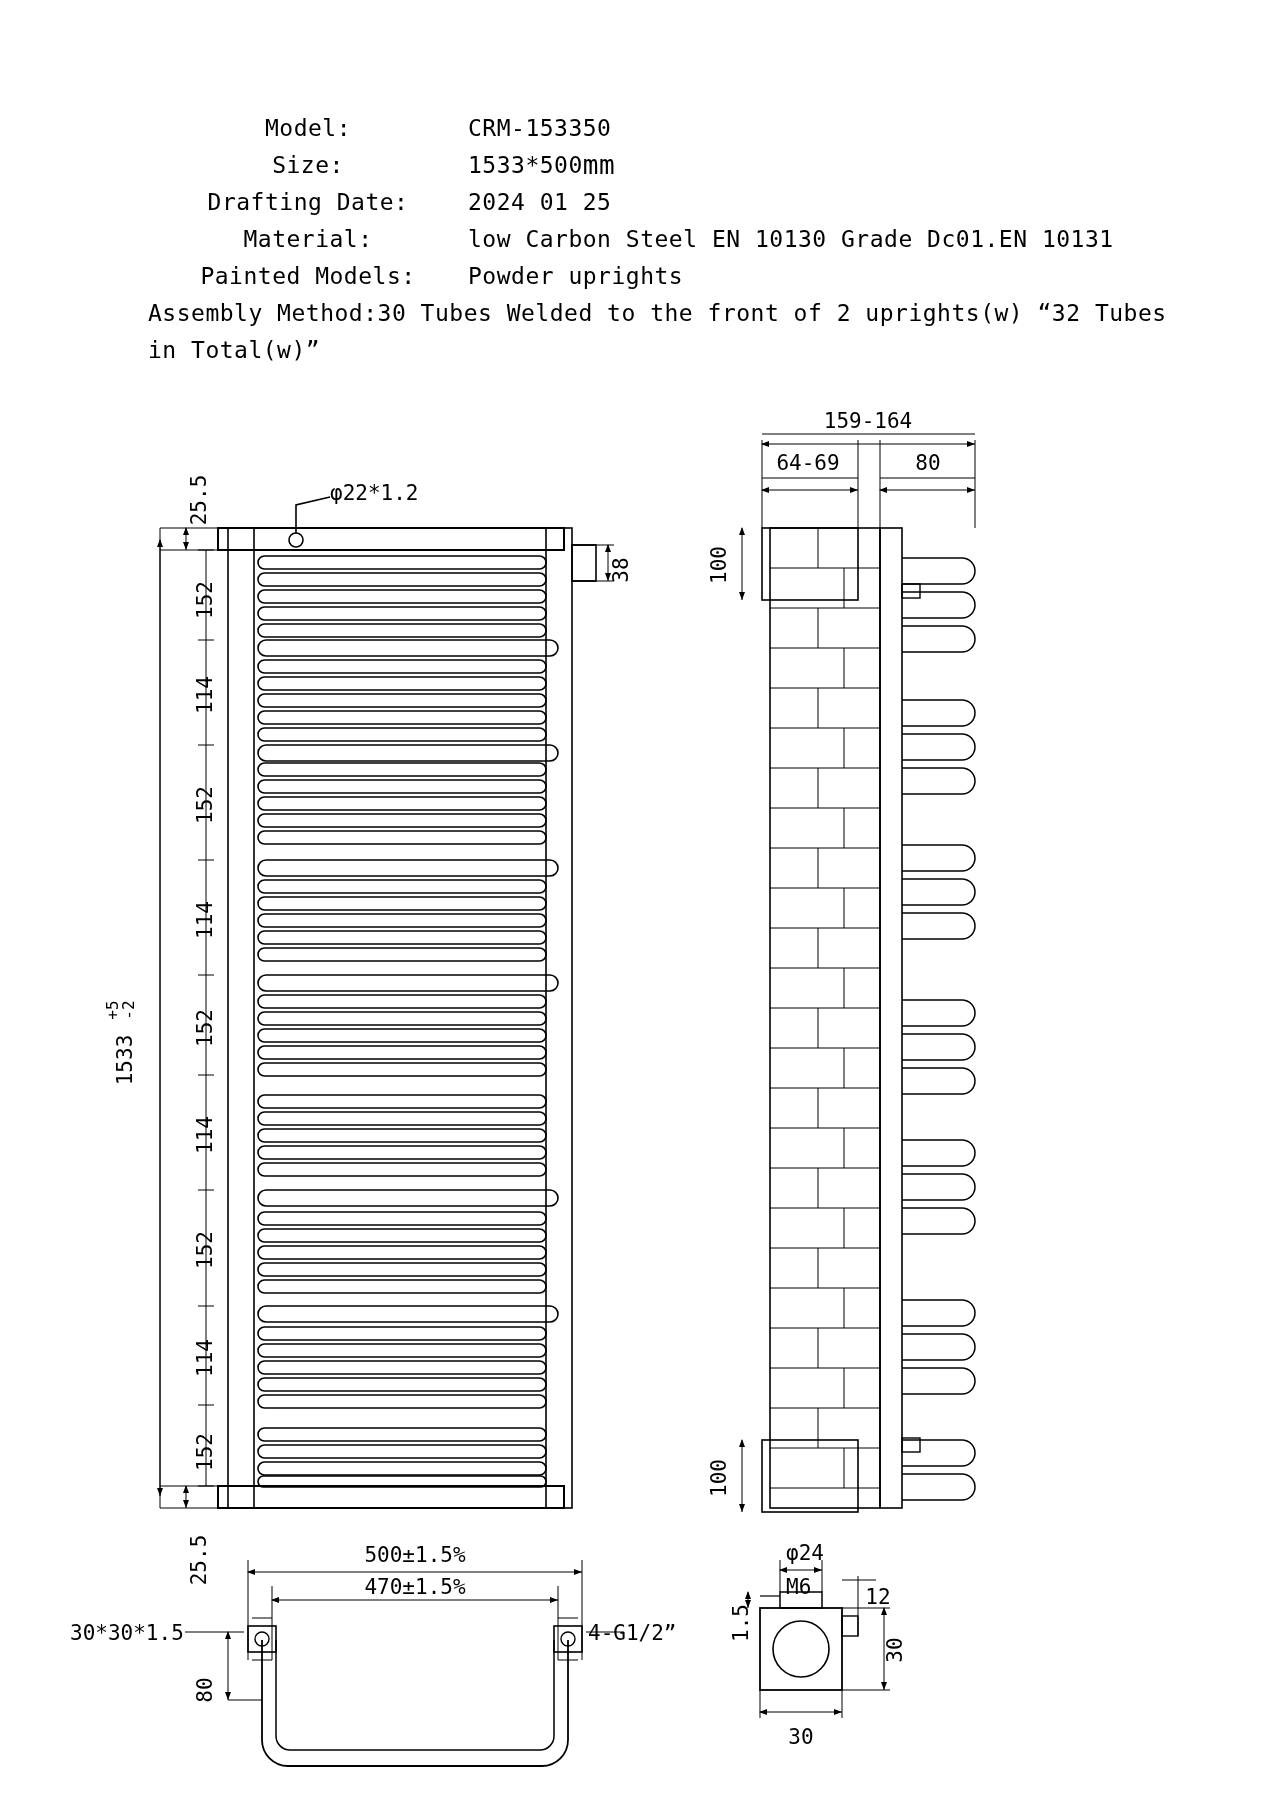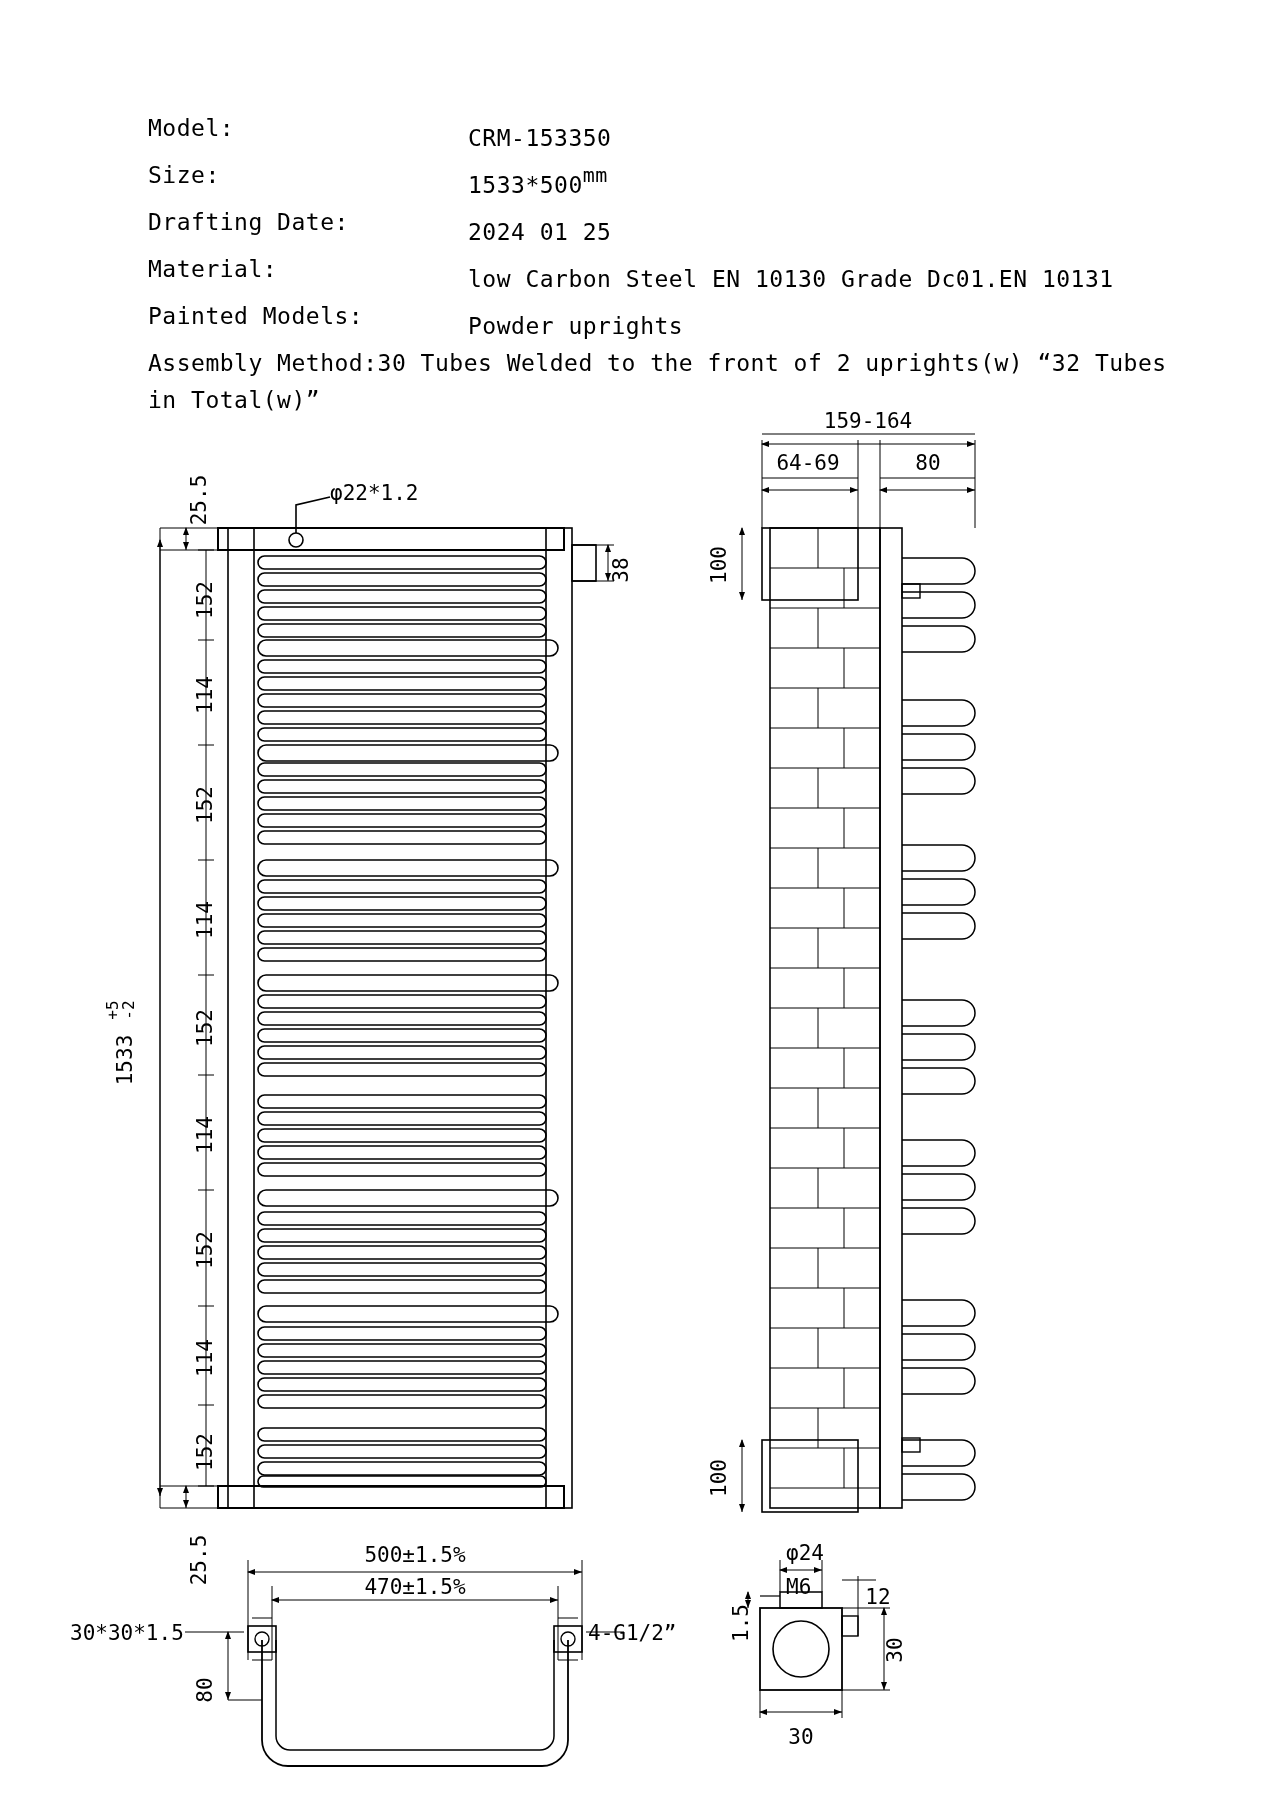--- a/index.html
+++ b/index.html
@@ -26,30 +26,30 @@
     line-height: 37px;
     letter-spacing: 0.5px;
   }
   .spec-row {
     display: flex;
   }
   .spec-label {
     width: 320px;
     flex: 0 0 320px;
     white-space: pre;
+    text-align: center;
   }
   .spec-value {
     white-space: pre;
-    margin-top: 10px;
   }
   .spec-free {
     white-space: pre-wrap;
   }
   .small-unit {
-    font-size: 20px;
+    font-size: 26px;
   }
 
   
   .drawing {
     position: absolute;
     left: 0;
     top: 0;
     width: 1273px;
     height: 1800px;
   }

